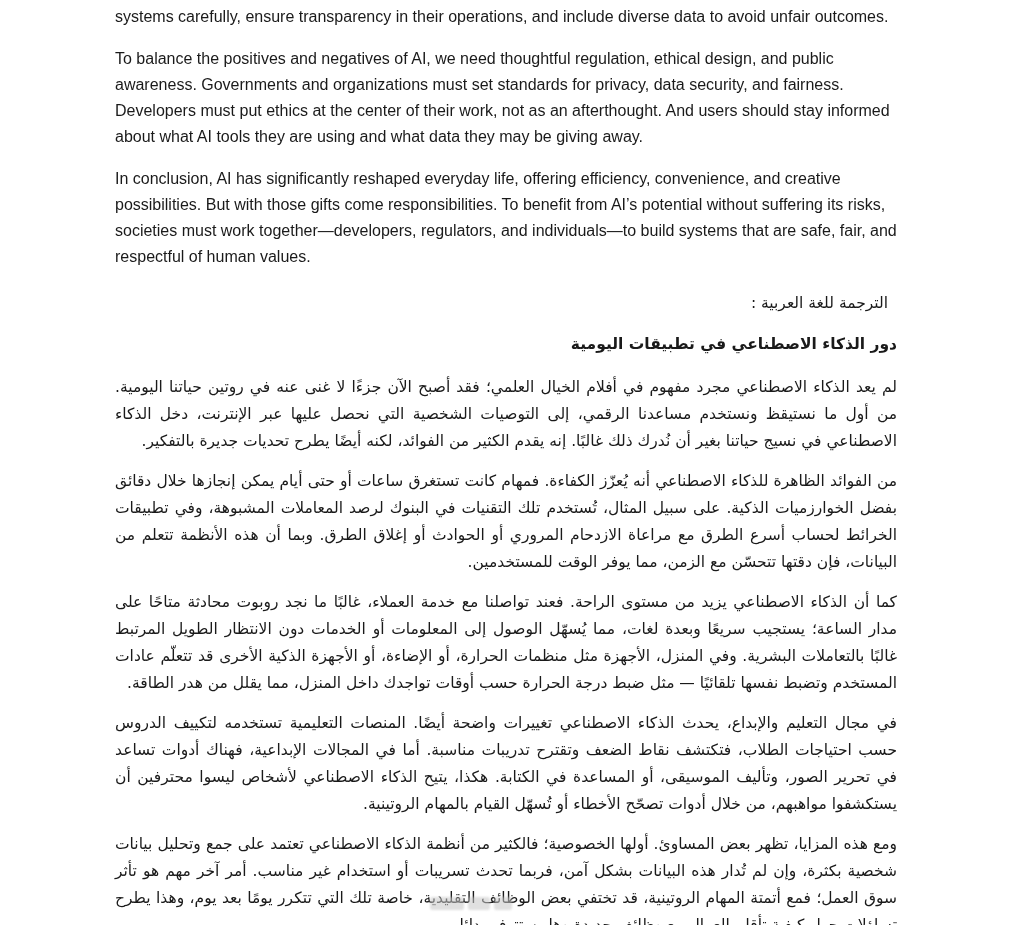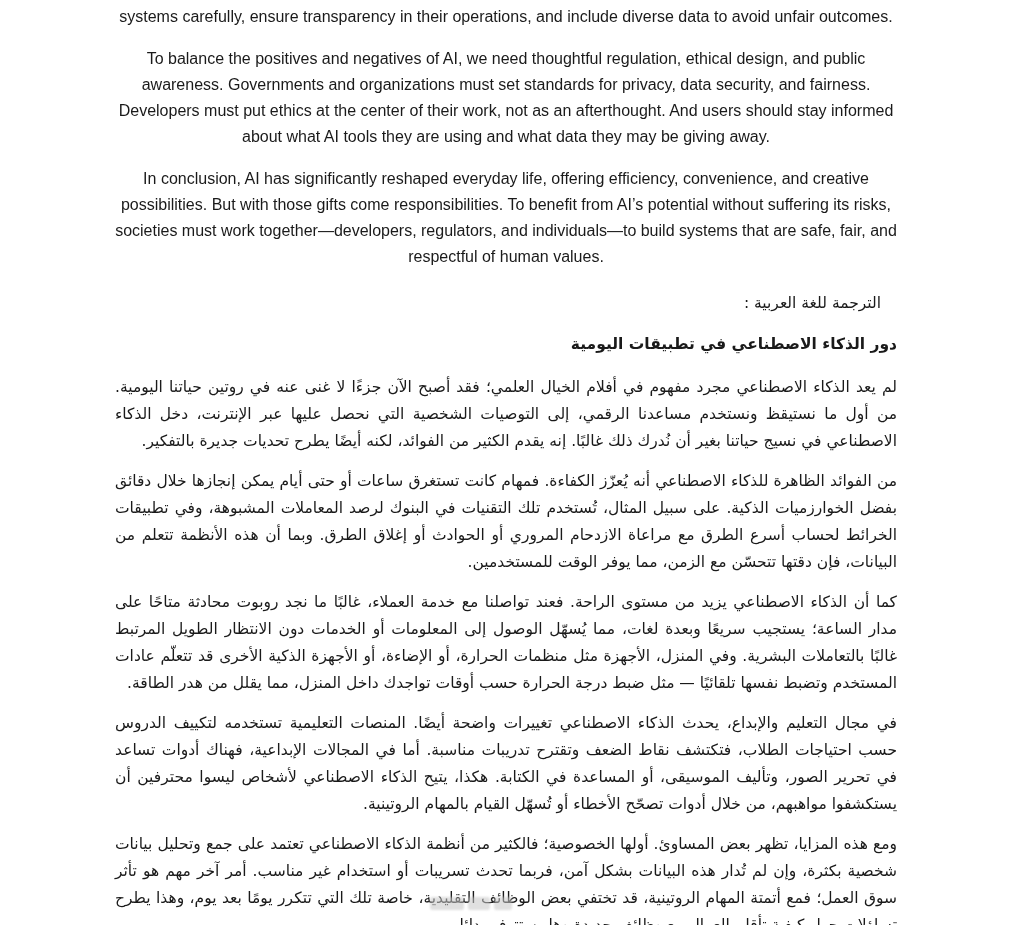--- a/index.html
+++ b/index.html
@@ -15,30 +15,30 @@
     overflow: hidden;
     font-family: "Liberation Sans", sans-serif;
     color: #1a1a1a;
     box-sizing: border-box;
     padding: 4px 116px 0 115px;
   }
   .english p {
     font-size: 16px;
     line-height: 26px;
     margin: 0 0 16px 0;
-    text-align: center;
+    text-align: left;
   }
   .arabic {
     direction: rtl;
     font-family: "DejaVu Sans", sans-serif;
   }
   .arabic-intro {
     font-size: 15.5px;
     line-height: 27px;
-    margin: 20px 16px 14px 0;
+    margin: 20px 9px 14px 0;
     text-align: right;
   }
   .arabic-heading {
     font-size: 15.5px;
     font-weight: bold;
     line-height: 27px;
     margin: 0 0 16px 0;
     text-align: right;
   }
   .arabic p.body-par {

